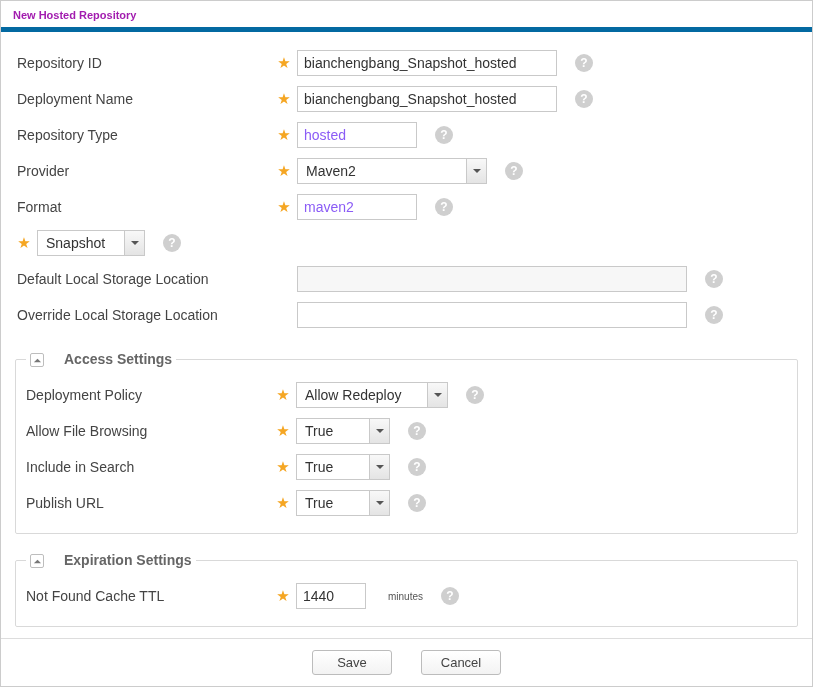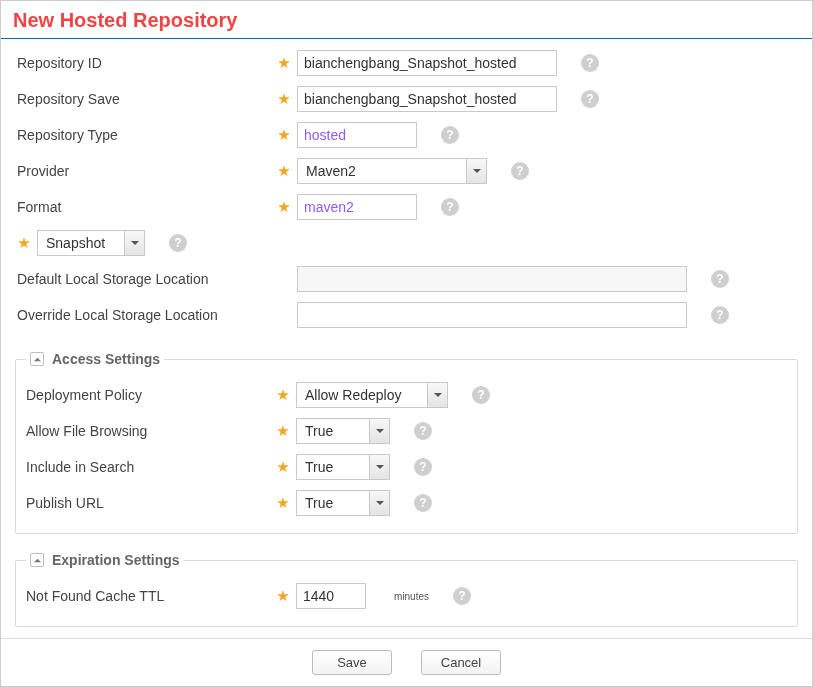--- a/index.html
+++ b/index.html
@@ -13,24 +13,24 @@
   .window {
     width: 813px;
     height: 687px;
     border: 1px solid #ccc;
     position: relative;
     background: #fff;
     overflow: hidden;
   }
   .header {
     font-weight: bold;
-    color: #ef4444;
-    font-size: 20px;
+    color: #a21caf;
+    font-size: 11px;
     padding: 8px 12px 6px 12px;
-    border-bottom: 1px solid #0369a1;
+    border-bottom: 5px solid #0369a1;
     background: #fff;
   }
   .scroll-area {
     position: absolute;
     top: 34px; left: 0; right: 0; bottom: 48px;
     overflow-y: scroll;
     padding: 10px 14px 10px 14px;
   }
   .footer {
     position: absolute;
@@ -71,21 +71,21 @@
     font-size: 15px;
     width: 18px;
     text-align: center;
     display: inline-block;
     margin-right: 4px;
   }
   .field-wrap {
     display: flex;
     align-items: center;
     flex: 1;
-    gap: 24px;
+    gap: 18px;
   }
   input.text-input, input.text-input-ro {
     height: 26px;
     border: 1px solid #c9c9c9;
     padding: 2px 6px;
     font-size: 14px;
     color: #333;
     background: #fff;
   }
   input.text-input-ro {
@@ -143,22 +143,22 @@
     margin: 18px 0 6px 0;
     padding: 10px 10px 12px 10px;
     position: relative;
   }
   fieldset.section > legend {
     padding: 0 4px;
     color: #666;
     font-weight: bold;
     font-size: 14px;
     display: flex;
-    align-items: center;
-    gap: 8px;
+    align-items: flex-end;
+    gap: 20px;
   }
   .collapse-icon {
     width: 14px; height: 14px;
     border: 1px solid #bdbdbd;
     border-radius: 2px;
     background: #fff;
     display: inline-flex;
     align-items: center;
     justify-content: center;
     cursor: pointer;
@@ -186,21 +186,21 @@
     <div class="form-row">
       <div class="form-label">Repository ID</div>
       <span class="req-star">★</span>
       <div class="field-wrap">
         <input class="text-input w-large" value="bianchengbang_Snapshot_hosted" style="">
         <span class="help-icon">?</span>
       </div>
     </div>
 
     <div class="form-row">
-      <div class="form-label">Repository Save</div>
+      <div class="form-label">Deployment Name</div>
       <span class="req-star">★</span>
       <div class="field-wrap">
         <input class="text-input w-large" value="bianchengbang_Snapshot_hosted" style="">
         <span class="help-icon">?</span>
       </div>
     </div>
 
     <div class="form-row">
       <div class="form-label">Repository Type</div>
       <span class="req-star">★</span>

